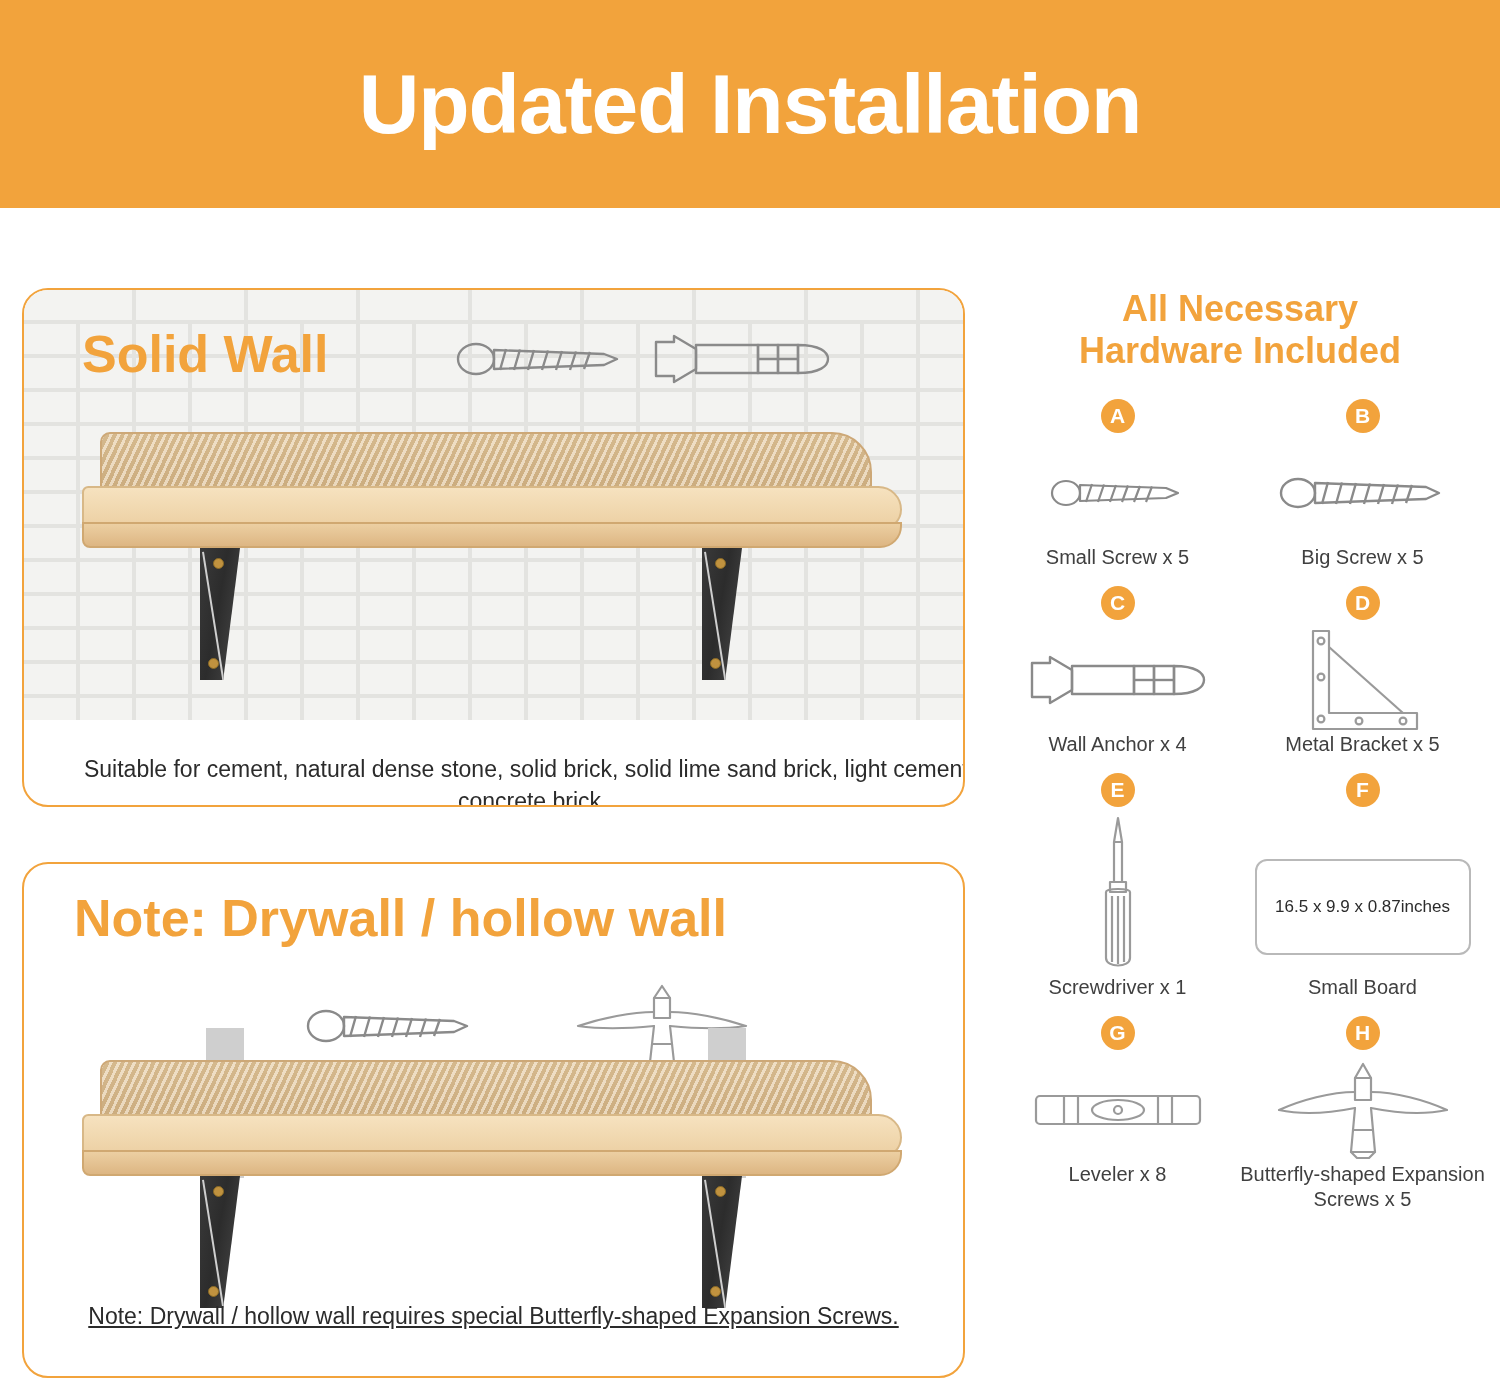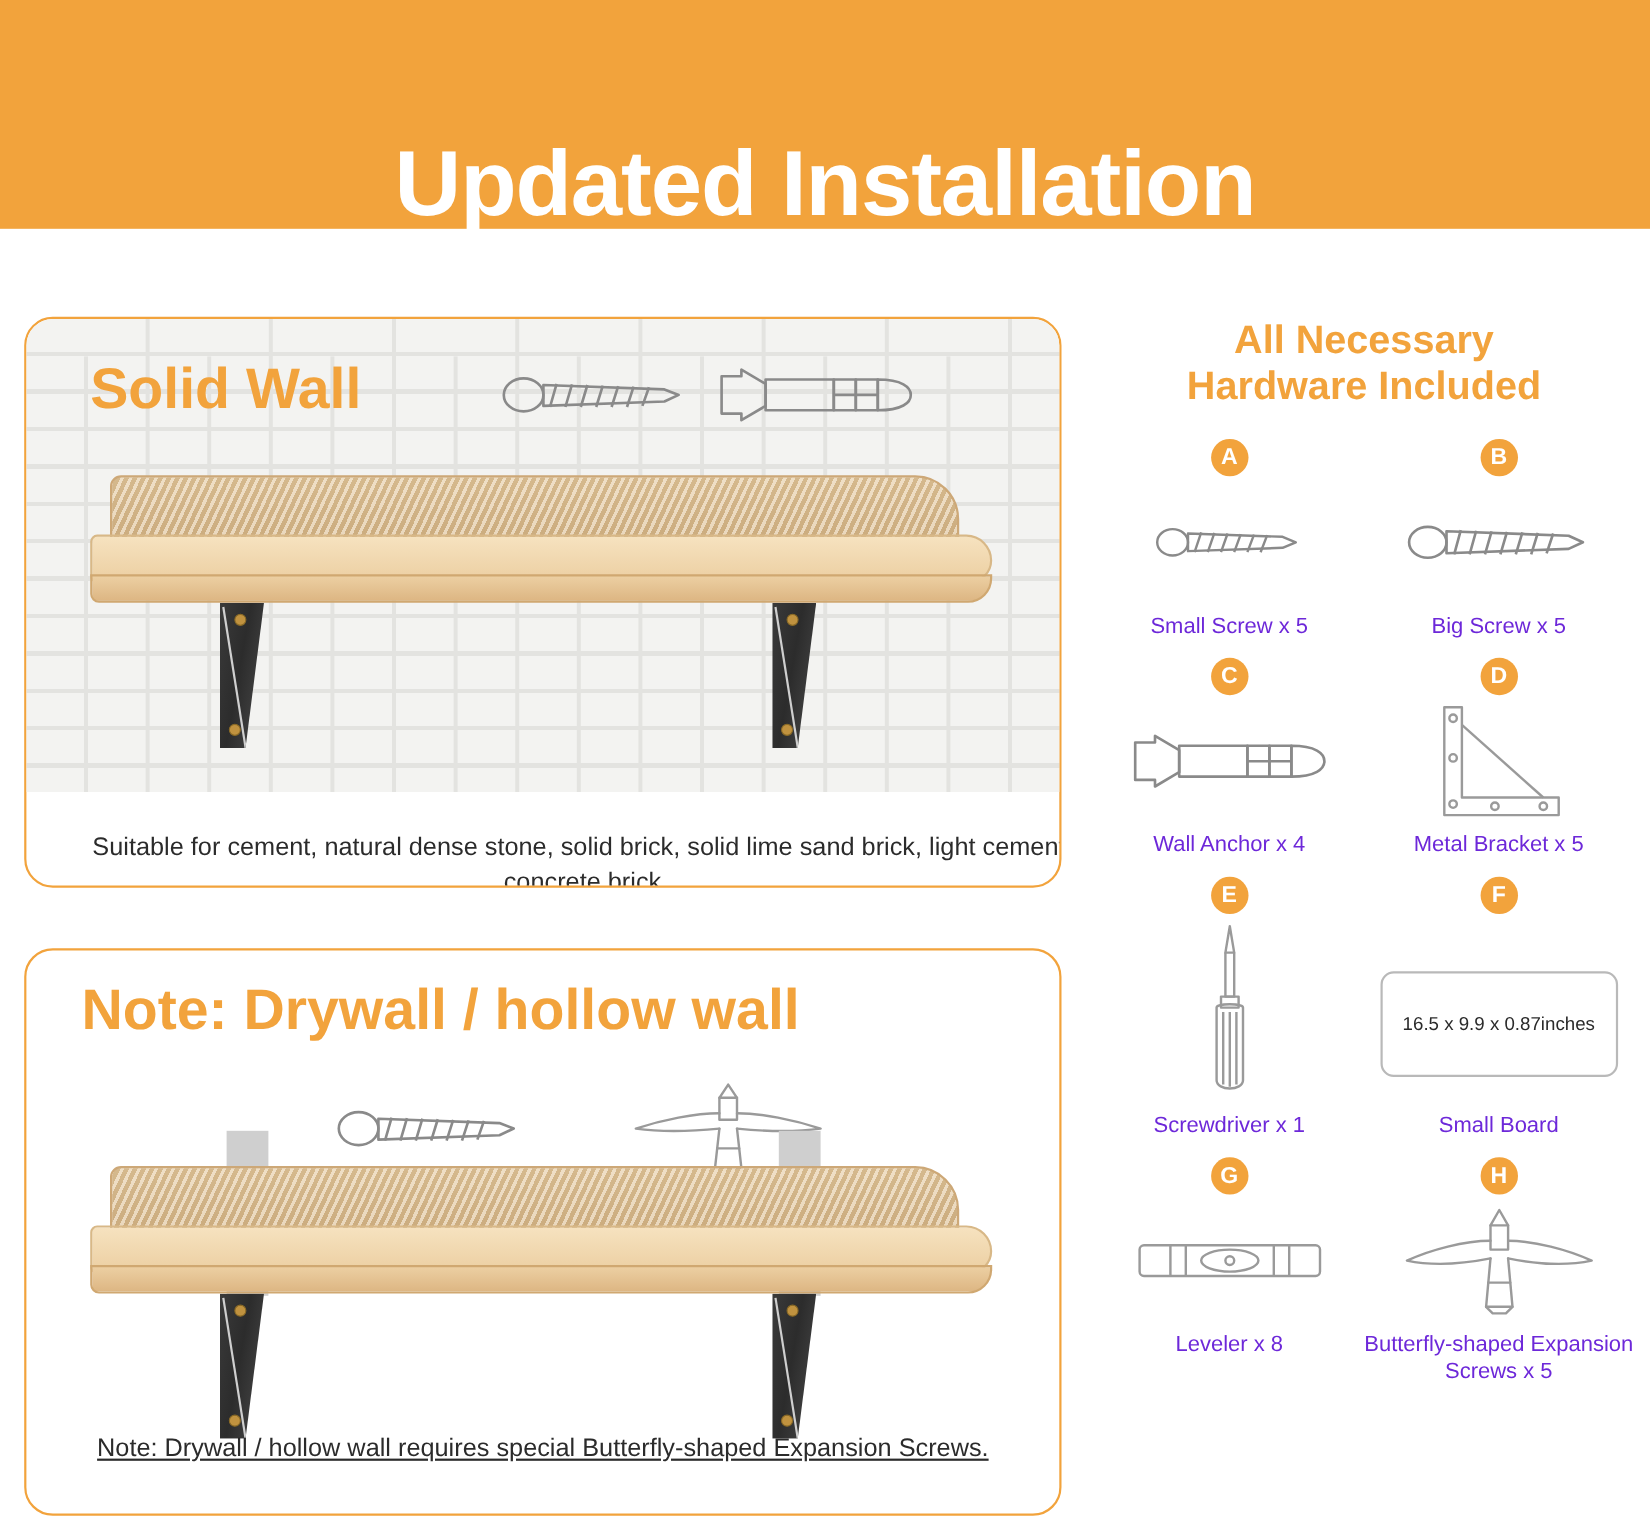--- a/index.html
+++ b/index.html
@@ -23,21 +23,21 @@
 
   
   .header {
     position: absolute;
     left: 0;
     top: 0;
     width: 1500px;
     height: 208px;
     background: #F2A33C;
     display: flex;
-    align-items: flex-end;
+    align-items: center;
     justify-content: center;
   }
   .header-title {
     color: #ffffff;
     font-size: 84px;
     font-weight: bold;
     letter-spacing: -1px;
     line-height: 1;
     text-align: center;
     white-space: nowrap;
@@ -240,23 +240,23 @@
     text-align: center;
   }
   .hw-art {
     height: 104px;
     display: flex;
     align-items: center;
     justify-content: center;
   }
   .hw-label {
     font-size: 20px;
-    color: #6d28d9;
+    color: #404040;
     line-height: 1.25;
-    margin-top: 12px;
+    margin-top: 0;
   }
   .board-dim {
     font-size: 17px;
     color: #2b2b2b;
   }
   .small-board-rect {
     width: 212px;
     height: 92px;
     border: 2px solid #b9b9b9;
     border-radius: 12px;

